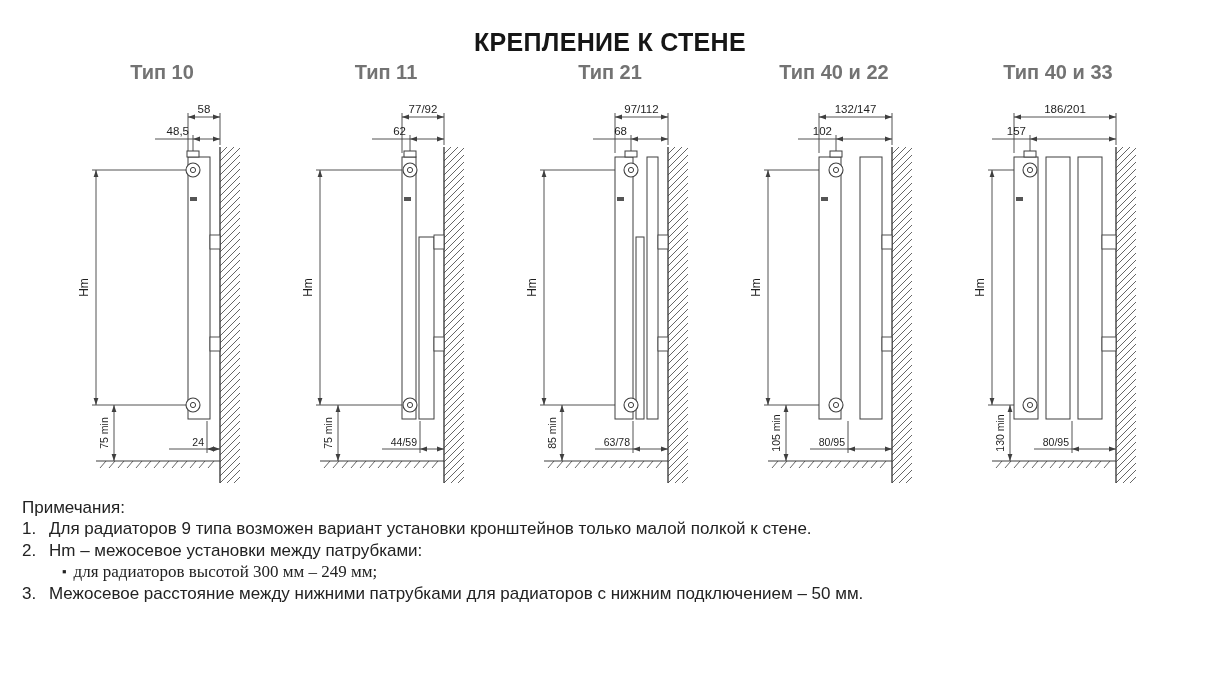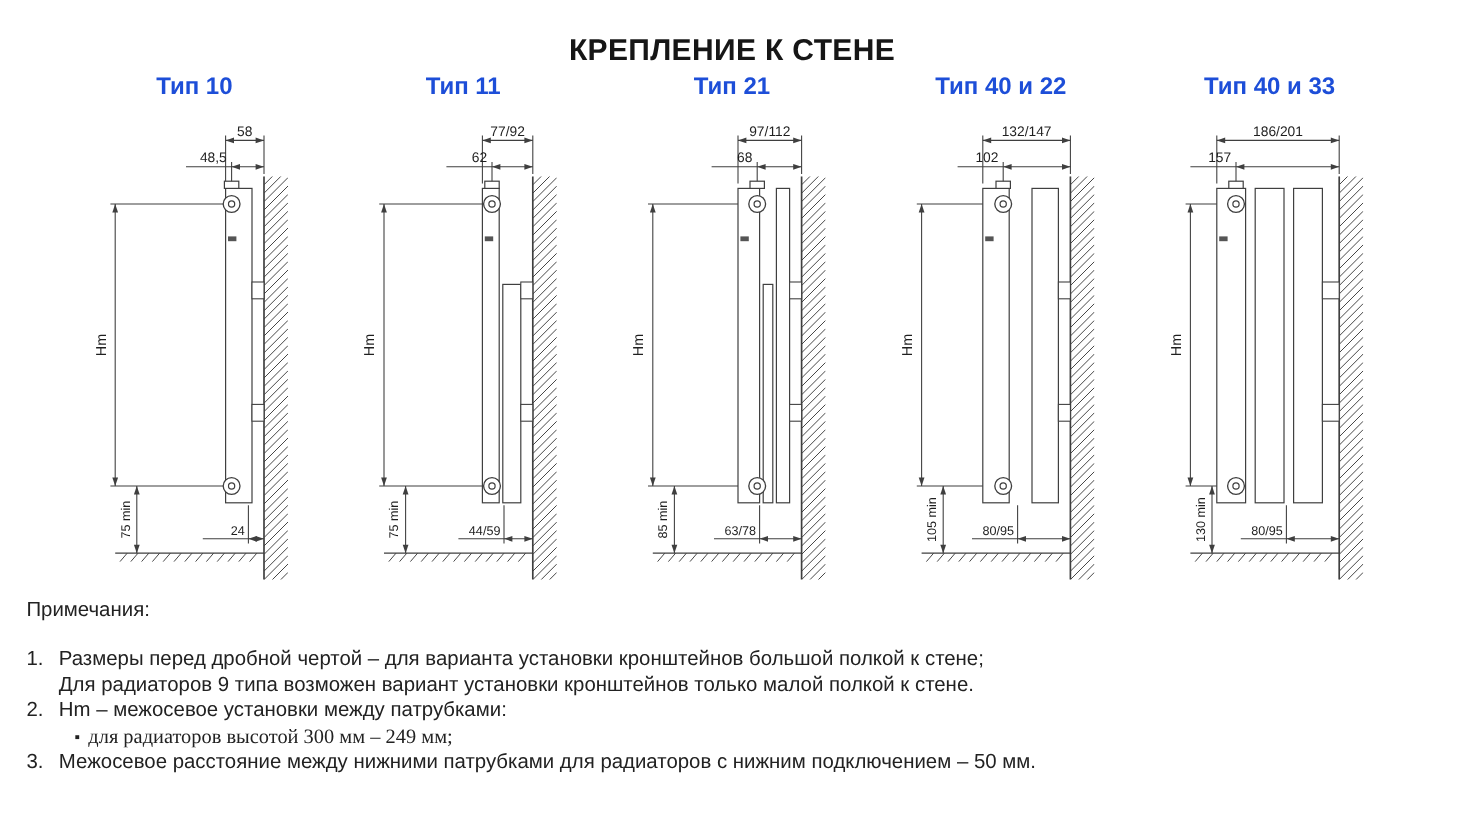--- a/index.html
+++ b/index.html
@@ -2,25 +2,25 @@
 <html><head>
 <meta charset="utf-8">
 <style>
   * { margin:0; padding:0; box-sizing:border-box; }
   html,body { width:1220px; height:680px; background:#fff; overflow:hidden;
               font-family:"Liberation Sans", sans-serif; color:#1f1f1f; }
   .title { text-align:center; font-size:25px; font-weight:700; color:#161616;
            padding-top:28px; letter-spacing:.3px; }
   .diagrams { display:flex; justify-content:space-between; padding:4px 58px 0 58px; }
   .diagram { width:208px; }
-  .type-label { text-align:center; font-size:20px; font-weight:600; color:#1d4ed8; height:26px; }
+  .type-label { text-align:center; font-size:20px; font-weight:600; color:#737373; height:26px; }
   svg.drawing { display:block; width:200px; height:400px; margin:0 auto; }
   svg.drawing text { font-family:"Liberation Sans", sans-serif; }
   .notes { padding:10px 20px 0 22px; font-size:17px; line-height:1.26; color:#222; }
-  .notes-heading { margin-bottom:20px; }
+  .notes-heading { margin-bottom:0; }
   .note-item { display:flex; }
   .note-num { width:27px; flex:none; }
   .note-body { flex:1; }
   .bullet-row { padding-left:13px;font-family:Liberation Serif, serif; }
   .bullet { font-size:13px; margin-right:7px; position:relative; top:-1px; }
 </style>
 </head>
 <body>
 
 <div class="title">КРЕПЛЕНИЕ К СТЕНЕ</div>
@@ -648,21 +648,20 @@
       </svg>
   </div>
 </div>
 
 <div class="notes">
   <div class="notes-heading">Примечания:</div>
 
   <div class="note-item">
     <div class="note-num">1.</div>
     <div class="note-body">
-      <div>Размеры перед дробной чертой – для варианта установки кронштейнов большой полкой к стене;</div>
       <div>Для радиаторов 9 типа возможен вариант установки кронштейнов только малой полкой к стене.</div>
     </div>
   </div>
 
   <div class="note-item">
     <div class="note-num">2.</div>
     <div class="note-body">
       <div>Hm – межосевое установки между патрубками:</div>
       <div class="bullet-row">
         <span class="bullet">▪</span><span>для радиаторов высотой 300 мм – 249 мм;</span>

